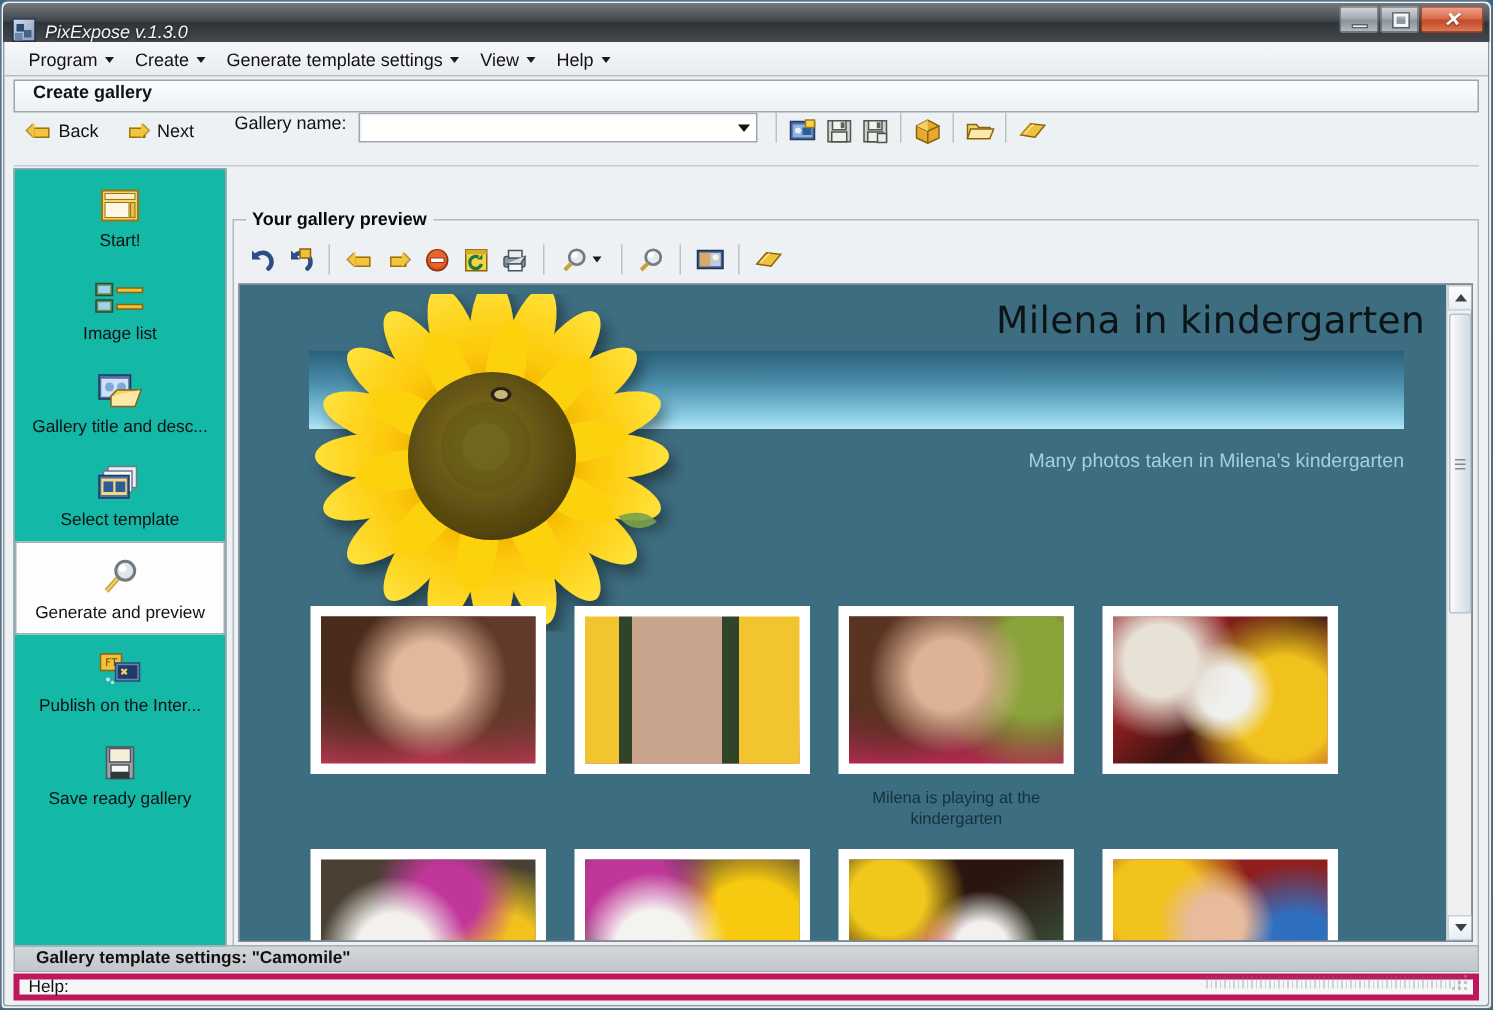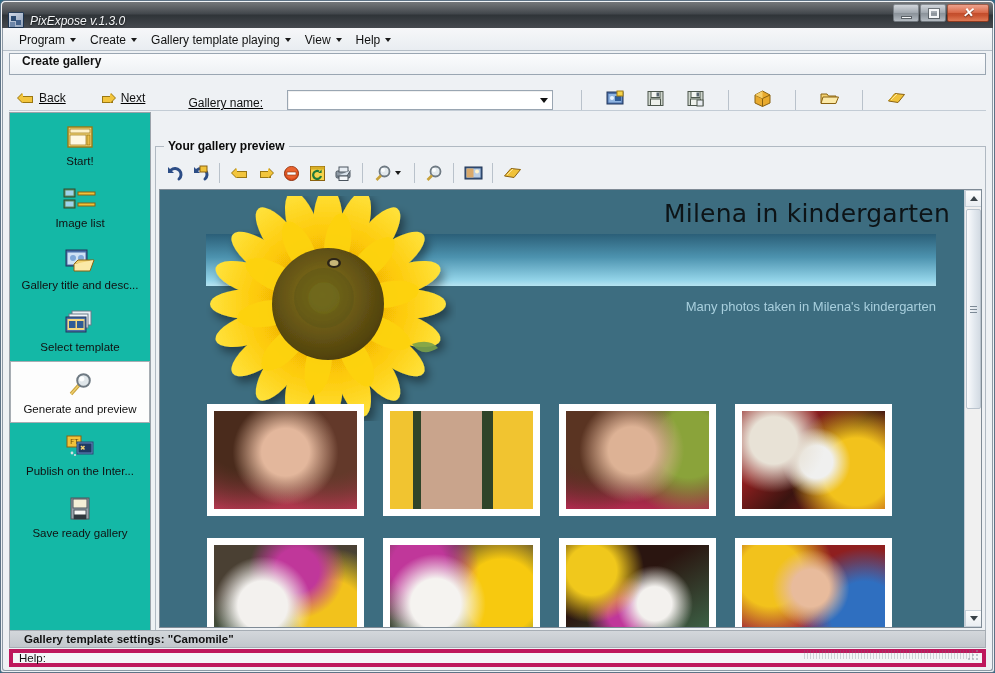--- a/index.html
+++ b/index.html
@@ -116,23 +116,22 @@
     background: linear-gradient(180deg,#fbfcfd 0%,#eef1f4 100%);
     border:1px solid #9aa6b2;
     display:flex; 
     padding-left:12px;
     font-size:12px; font-weight:bold; color:#111;
   }
 
   
   .wizard-bar {
     position:absolute; left:6px; right:6px; top:47px; height:36px;
-    display:flex; align-items:flex-end; gap:16px;
+    display:flex; align-items:flex-start; gap:0px;
     border-bottom:1px solid #c3ccd5;
-    text-decoration:underline;
   }
   .nav-btn {
     display:flex; align-items:center; gap:6px;
     padding:4px 8px; font-size:12px; color:#111; cursor:pointer; border:1px solid transparent;
   }
   .arr {
     width:15px;height:13px; position:relative; flex:0 0 auto;
   }
   .arr:before{
     content:""; position:absolute; left:4px; top:4px; width:9px;height:5px;
@@ -327,21 +326,21 @@
     <div class="menubar" style="position:absolute;left:0;right:0;top:0;border-left:none;border-right:none;">
       <div class="menu-item">
         <span>Program</span>
         <span class="caret-down"></span>
       </div>
       <div class="menu-item">
         <span>Create</span>
         <span class="caret-down"></span>
       </div>
       <div class="menu-item">
-        <span>Gallery template playing</span>
+        <span>Generate template settings</span>
         <span class="caret-down"></span>
       </div>
       <div class="menu-item">
         <span>View</span>
         <span class="caret-down"></span>
       </div>
       <div class="menu-item">
         <span>Help</span>
         <span class="caret-down"></span>
       </div>
@@ -700,20 +699,21 @@
                 <div class="tcap"></div>
               </div>
               <div class="tcell">
                 <div class="tframe">
                   <div class="tphoto" style="background:
                       radial-gradient(circle at 46% 40%, #ddb295 0 24%, rgba(221,178,149,0) 54%),
                       radial-gradient(circle at 20% 22%, #5a3422 0 28%, rgba(90,52,34,0) 58%),
                       radial-gradient(circle at 86% 34%, #8aa33a 0 24%, rgba(138,163,58,0) 52%),
                       linear-gradient(180deg,#3d2417 0 42%, #b02a4e 100%);"></div>
                 </div>
+                <div class="tcap">Milena is playing at the kindergarten</div>
               </div>
               <div class="tcell">
                 <div class="tframe">
                   <div class="tphoto" style="background:
                       radial-gradient(circle at 22% 30%, #e8e2d6 0 18%, rgba(232,226,214,0) 40%),
                       radial-gradient(circle at 52% 52%, #f0f0ef 0 18%, rgba(240,240,239,0) 38%),
                       radial-gradient(circle at 80% 62%, #f2c21c 0 26%, rgba(242,194,28,0) 52%),
                       linear-gradient(135deg,#8f1f1f 0 30%, #3a1410 55%, #a8251f 100%);"></div>
                 </div>
                 <div class="tcap"></div>

